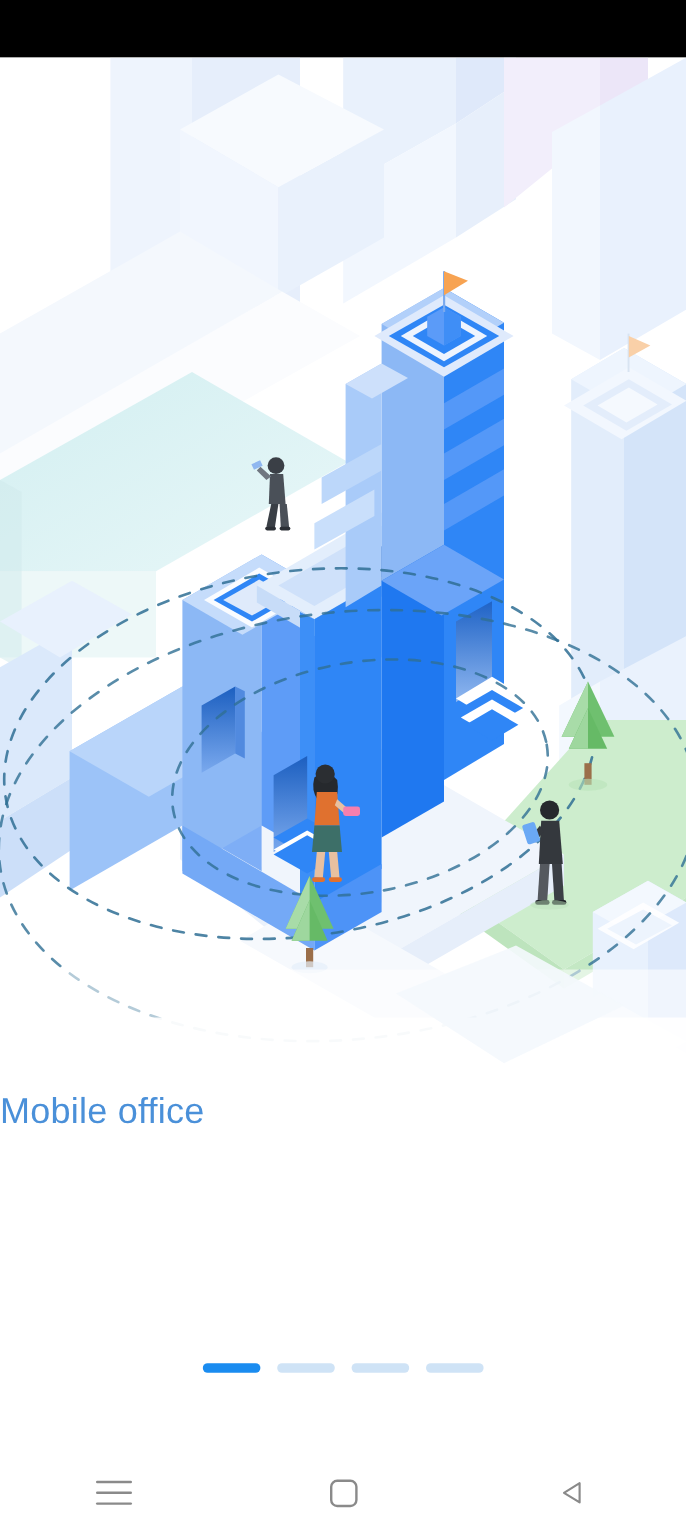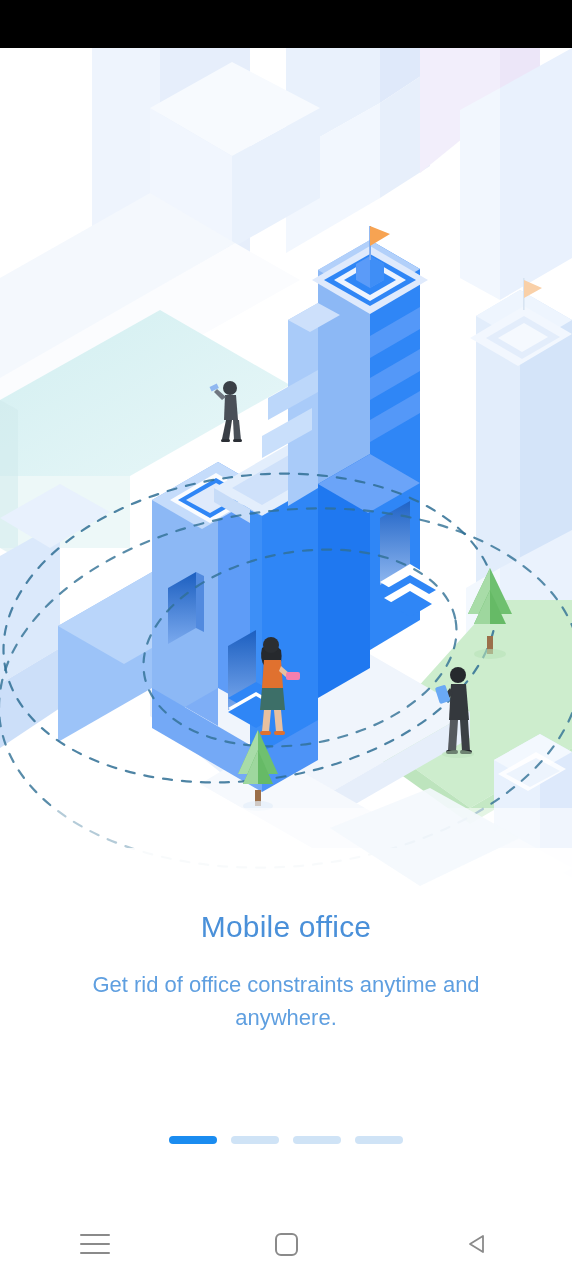--- a/index.html
+++ b/index.html
@@ -29,21 +29,20 @@
     width:572px; height:860px;
     background:#ffffff;
     overflow:hidden;
   }
   #illustration svg { display:block; width:572px; height:860px; }
 
   
   #text-block {
     position:absolute; top:908px; left:0;
     width:572px;
-    text-align:center;
   }
   #page-title {
     font-size:30px;
     font-weight:400;
     color:#4a90d9;
     line-height:38px;
     letter-spacing:0.2px;
   }
   #page-subtitle {
     margin-top:22px;
@@ -344,21 +343,20 @@
       </g>
 
       <polygon points="0,760 572,760 572,860 0,860" fill="#ffffff" opacity="0.55"></polygon>
       <polygon points="0,800 572,800 572,860 0,860" fill="#ffffff" opacity="0.9"></polygon>
       <polygon points="330,780 430,740 520,790 420,838" fill="#f4f8fd" opacity="0.9"></polygon>
     </svg>
   </div>
 
   <div id="text-block">
     <div id="page-title" style="color: rgb(74, 144, 217);">Mobile office</div>
-    <div id="page-subtitle" style="color: rgb(95, 159, 224);">Get rid of office constraints anytime and anywhere.</div>
   </div>
 
   <div id="pager">
     <div class="pager-dot active" style="background: rgb(26, 140, 240);"></div>
     <div class="pager-dot" style="background: rgb(207, 227, 246);"></div>
     <div class="pager-dot" style="background: rgb(207, 227, 246);"></div>
     <div class="pager-dot" style="background: rgb(207, 227, 246);"></div>
   </div>
 
   <div id="nav-bar">

